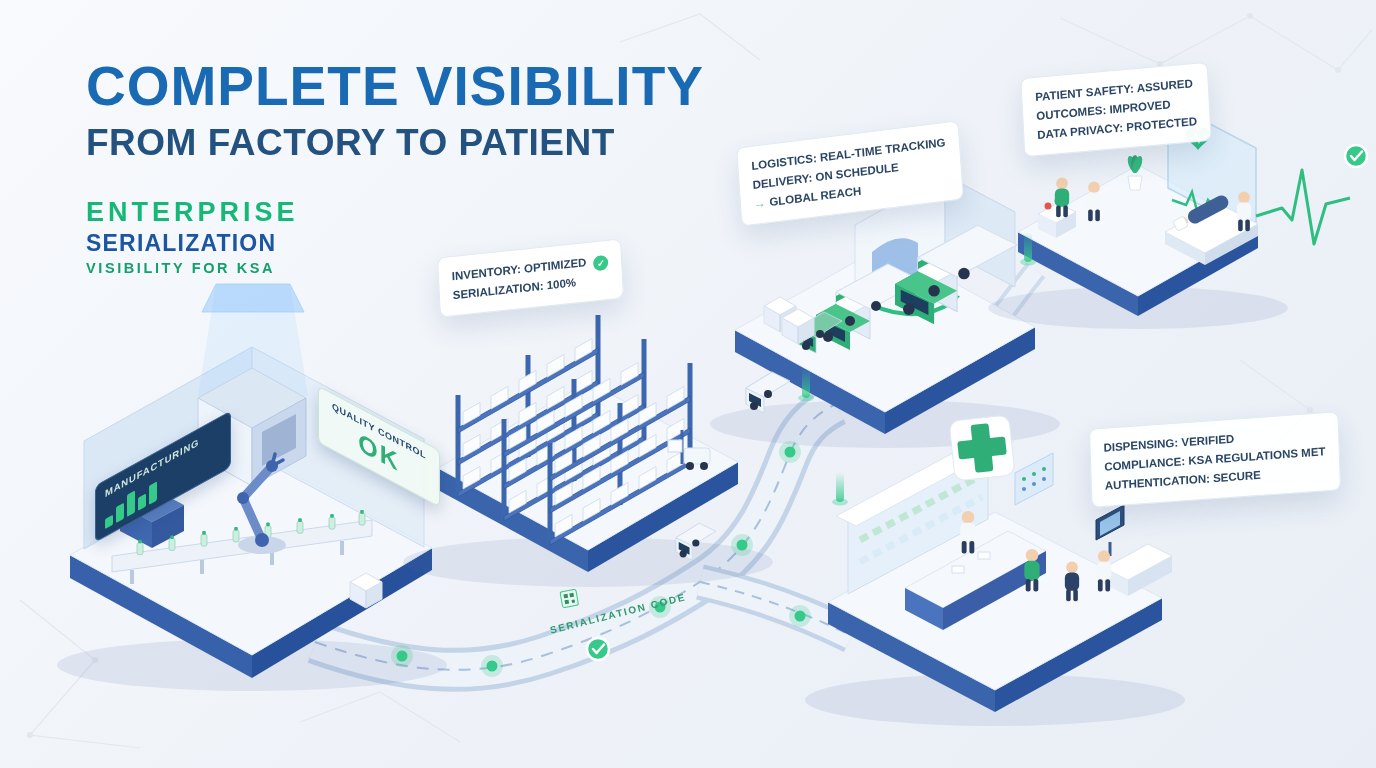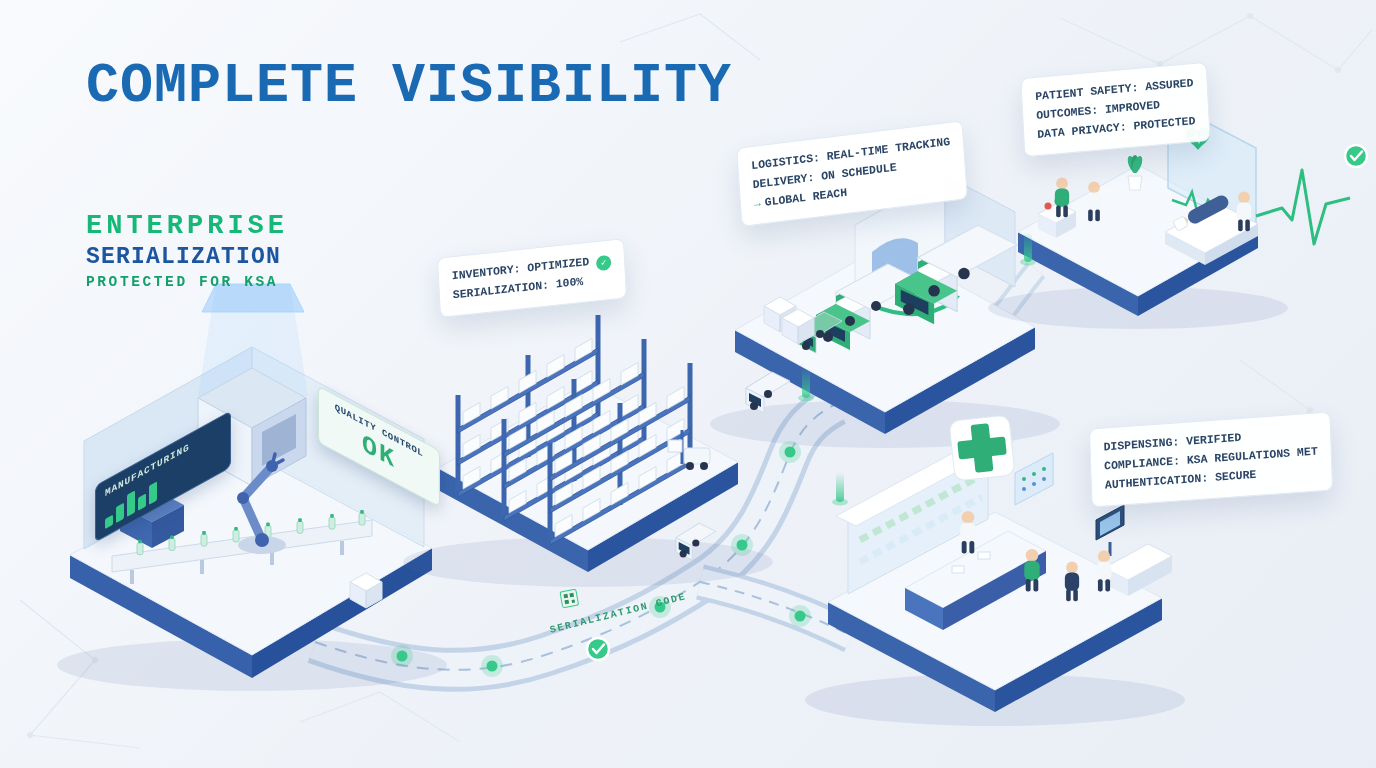--- a/index.html
+++ b/index.html
@@ -1,25 +1,25 @@
 <!DOCTYPE html>
 <html><head>
 <meta charset="utf-8">
 <style>
   html,body{margin:0;padding:0;background:#eef2f7;}
   .stage{position:relative;width:1376px;height:768px;overflow:hidden;
     background:linear-gradient(135deg,#f8fafd 0%,#eef2f8 55%,#e9eef6 100%);
-    font-family:Liberation Mono, monospace;}
+    font-family:Liberation Sans, sans-serif;}
   .scene-svg{position:absolute;left:0;top:0;width:1376px;height:768px;}
 
   .title-block{position:absolute;left:86px;top:58px;}
   .title{margin:0;font-size:55px;font-weight:800;color:#1a6ab3;letter-spacing:1px;white-space:nowrap;line-height:1.05;}
   .subtitle{margin:8px 0 0;font-size:37px;font-weight:700;color:#245280;letter-spacing:.5px;white-space:nowrap;line-height:1.0;}
 
-  .logo-block{position:absolute;left:86px;top:210px;line-height:1.22;}
+  .logo-block{position:absolute;left:86px;top:196px;line-height:1.22;}
   .logo-enterprise{font-size:27px;font-weight:800;color:#16b878;letter-spacing:4px;}
   .logo-pharma{font-size:23px;font-weight:800;color:#1c56a0;letter-spacing:1.2px;}
   .logo-tagline{font-size:14.5px;font-weight:700;color:#13a06a;letter-spacing:2.6px;margin-top:3px;}
 
   .screen{position:absolute;border-radius:6px;box-shadow:0 6px 14px rgba(30,60,110,.22);}
   .screen-manufacturing{left:95px;top:448px;width:116px;padding:7px 9px;background:#1c3f68;border:1px solid #3a628f;transform:skewY(-29deg);}
   .screen-label{color:#cfe8da;font-size:9.5px;font-weight:700;letter-spacing:.8px;}
   .bars{display:flex;align-items:flex-end;gap:3px;height:24px;margin-top:6px;}
   .bar{width:8px;background:#35c98a;border-radius:1.5px;}
   .screen-quality{left:318px;top:418px;width:102px;padding:7px 9px;background:rgba(240,249,244,.95);border:1px solid #cbe5d6;transform:skewY(28deg);text-align:center;}
@@ -358,26 +358,27 @@
         <rect x="10" y="10" width="3" height="3" fill="#2f8f63"></rect>
       </g>
       <use href="#beacon" transform="translate(806,398)"></use>
       <use href="#beacon" transform="translate(840,502)"></use>
       <use href="#beacon" transform="translate(1028,262)"></use>
     </g>
   </svg>
 
   <div class="title-block">
     <h1 class="title">COMPLETE VISIBILITY</h1>
+    <div class="subtitle">FROM FACTORY TO PATIENT</div>
   </div>
 
   <div class="logo-block">
     <div class="logo-enterprise">ENTERPRISE</div>
     <div class="logo-pharma">SERIALIZATION</div>
-    <div class="logo-tagline">PROTECTED FOR KSA</div>
+    <div class="logo-tagline">VISIBILITY FOR KSA</div>
   </div>
 
   <div class="screen screen-manufacturing">
     <div class="screen-label">MANUFACTURING</div>
     <div class="bars">
       <span class="bar" style="height:10px"></span>
         <span class="bar" style="height:16px"></span>
       <span class="bar" style="height:22px"></span>
         <span class="bar" style="height:13px"></span>
       <span class="bar" style="height:19px"></span>

